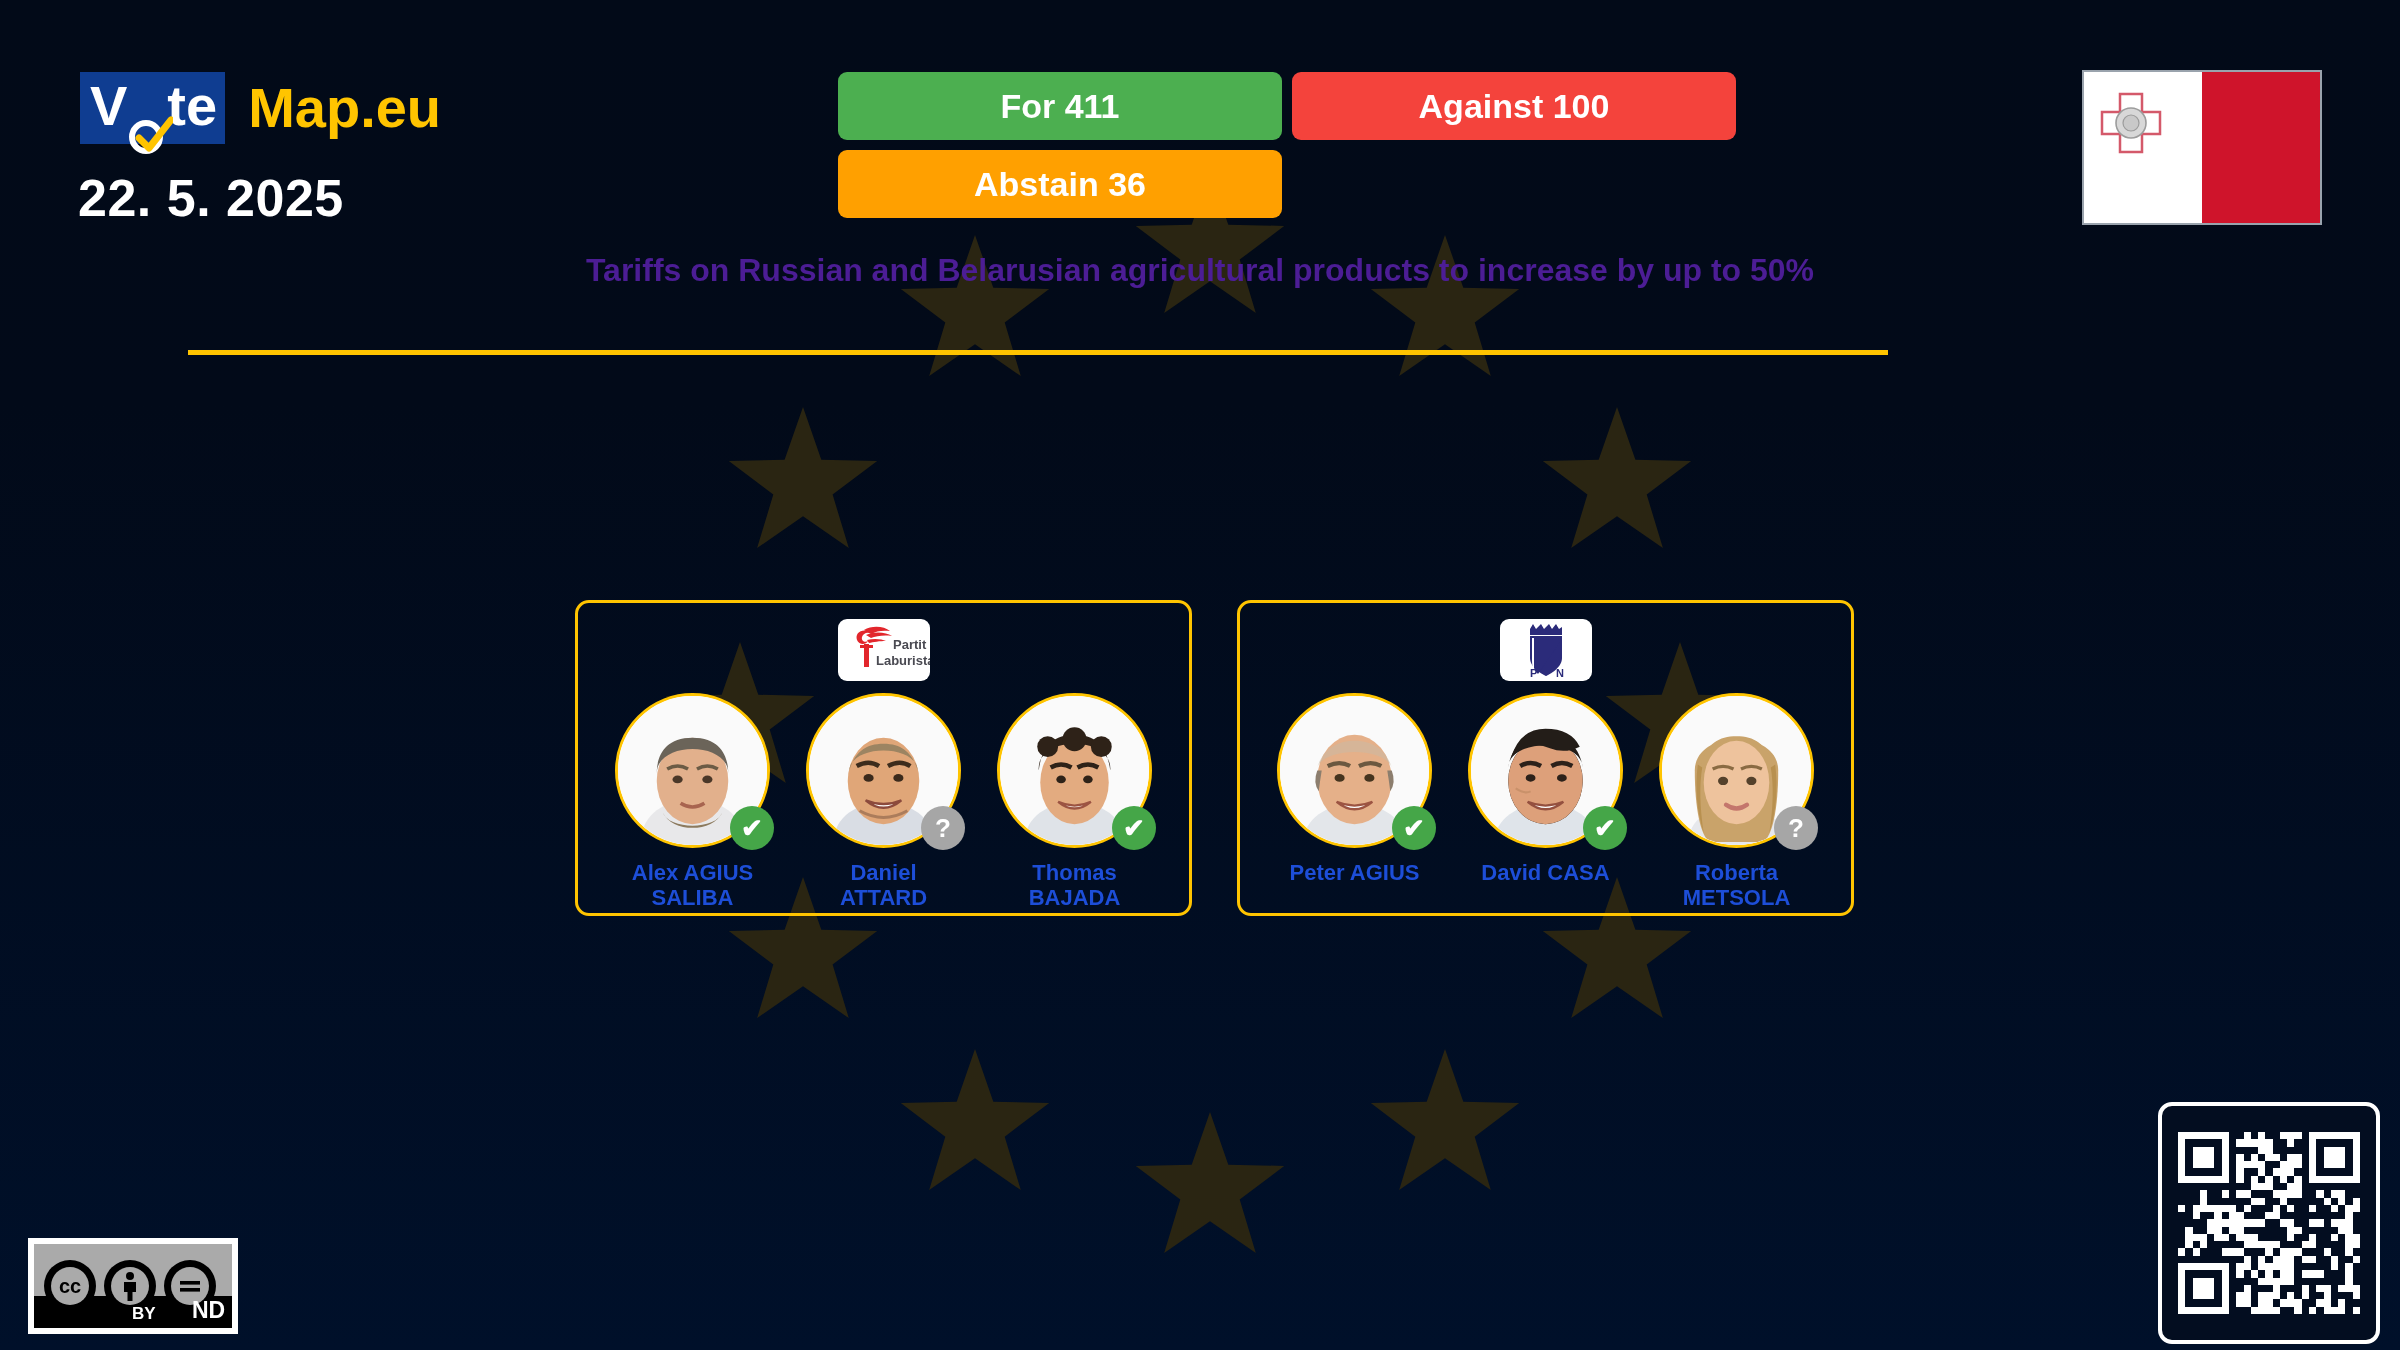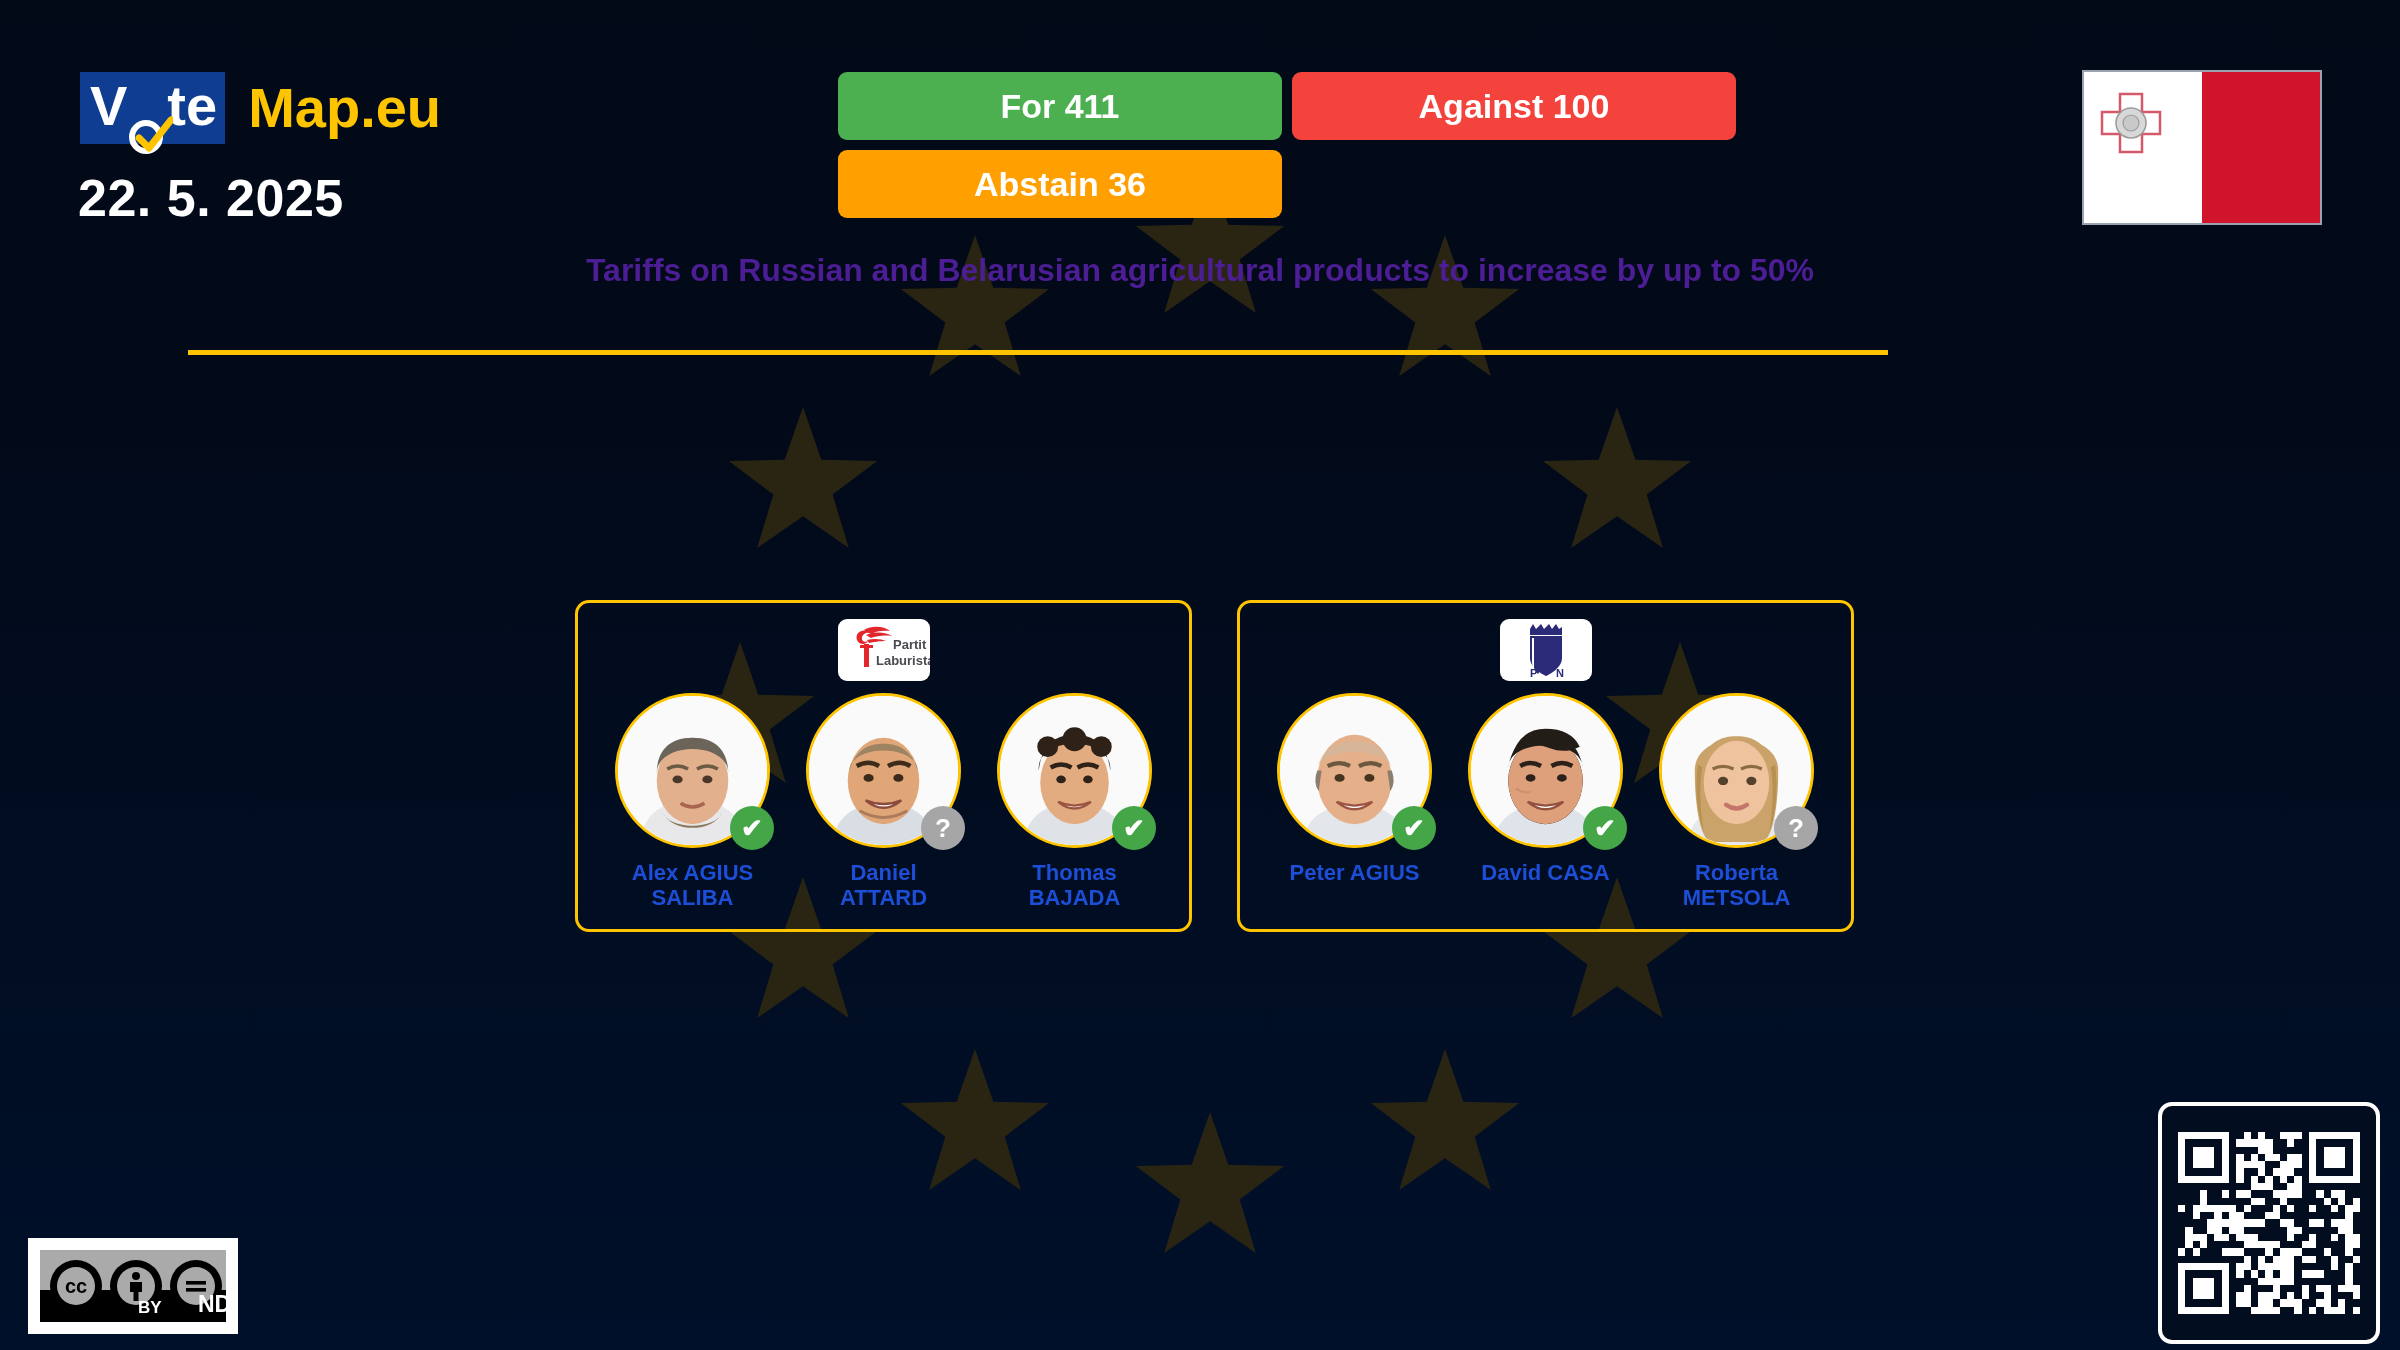--- a/index.html
+++ b/index.html
@@ -63,21 +63,21 @@
   }
   .title-rule {
     position:absolute; left:188px; top:350px; width:1700px; height:5px;
     background:#ffc400;
   }
 
   
   .cards { position:absolute; left:575px; top:600px; display:flex; gap:45px; }
   .party-card {
     border:3px solid #ffc400; border-radius:14px;
-    padding:16px 22px 18px; position:relative;
+    padding:16px 22px 2px; position:relative;
   }
   .party-logo {
     width:92px; height:62px; background:#ffffff; border-radius:9px;
     margin:0 auto 12px; display:flex; align-items:center; justify-content:center;
     overflow:hidden;
   }
   .mep-row { display:flex; gap:6px; align-items:flex-start; }
   .mep { width:185px; display:flex; flex-direction:column; align-items:center; }
   .avatar-wrap { position:relative; width:155px; height:155px; }
   .avatar {
@@ -94,21 +94,21 @@
   .b-for   { background:#45a648; }
   .b-none  { background:#a6a6a6; }
   .mep-name {
     margin-top:12px; color:#1d4ed8; font-size:22px; font-weight:bold;
     text-align:center; line-height:1.15; white-space:pre-line;
   }
 
   
   .cc-badge {
     position:absolute; left:28px; top:1238px; width:210px; height:96px;
-    background:#ffffff; padding:12px;
+    background:#ffffff; padding:6px;
   }
   .cc-inner { width:100%; height:100%; background:#aaaaaa; position:relative; }
   .cc-bottom { position:absolute; left:0; bottom:0; width:100%; height:32px; background:#000; }
   .cc-row { position:absolute; left:0; top:0; width:100%; height:100%; display:flex; align-items:center; gap:8px; padding-left:10px; }
   .cc-circ {
     width:52px; height:52px; border-radius:50%; background:#000;
     display:flex; align-items:center; justify-content:center; flex:0 0 auto;
   }
   .cc-circ-inner { width:38px; height:38px; border-radius:50%; background:#aaaaaa;
     display:flex; align-items:center; justify-content:center; color:#000;

